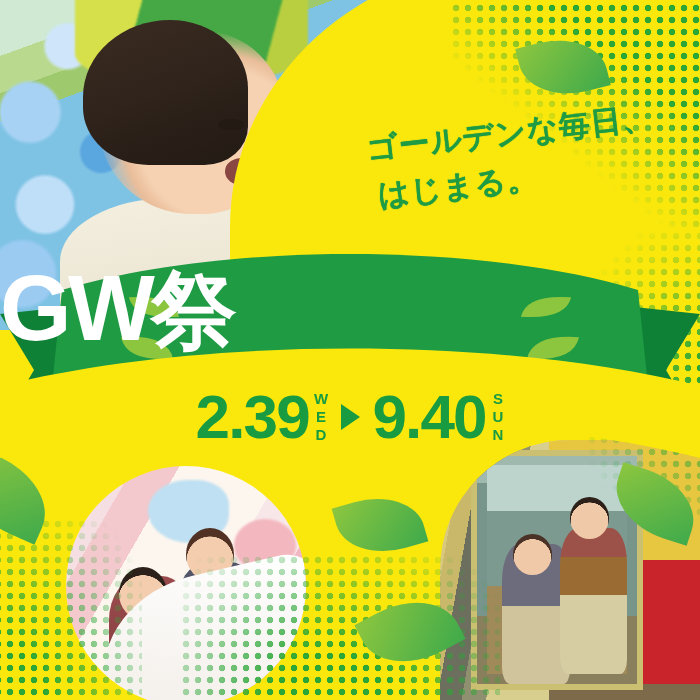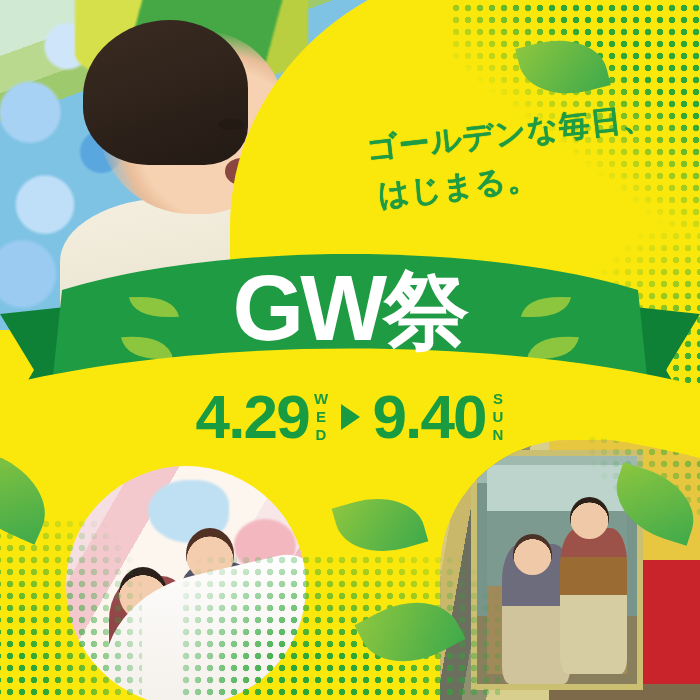--- a/index.html
+++ b/index.html
@@ -260,21 +260,20 @@
   #tagline .line { display: block; }
   #tagline .line2 { padding-left: 6px; }
 
   
   #ribbon { position: absolute; top: 236px; left: 0; width: 700px; height: 230px; }
   #ribbon svg { display: block; }
 
   #ribbon-title {
     position: absolute;
     top: 262px; left: 0; width: 700px;
-    text-align: center;
     color: #ffffff;
     font-weight: bold;
     font-size: 92px;
     line-height: 1;
     letter-spacing: -0.02em;
     white-space: nowrap;
   }
   #ribbon-title .gw { letter-spacing: -0.04em; }
   #ribbon-title .matsuri { font-size: 86px; }
 
@@ -385,21 +384,21 @@
 
       <path d="M0,150 C200,100 500,100 700,150 L700,222 C500,172 200,172 0,222 Z" fill="#FAE80D"></path>
     </svg>
   </div>
 
   <div id="ribbon-title">
     <span class="gw">GW</span><span class="matsuri">祭</span>
   </div>
 
   <div id="date-row">
-    <span class="date-num">4.29</span>
+    <span class="date-num">2.39</span>
     <span class="dow">
       <span style="writing-mode:vertical-rl; text-orientation:upright; letter-spacing:0.06em;">WED</span>
     </span>
     <span id="date-arrow"></span>
     <span class="date-num">9.40</span>
     <span class="dow">
       <span style="writing-mode:vertical-rl; text-orientation:upright; letter-spacing:0.06em;">SUN</span>
     </span>
   </div>
 

